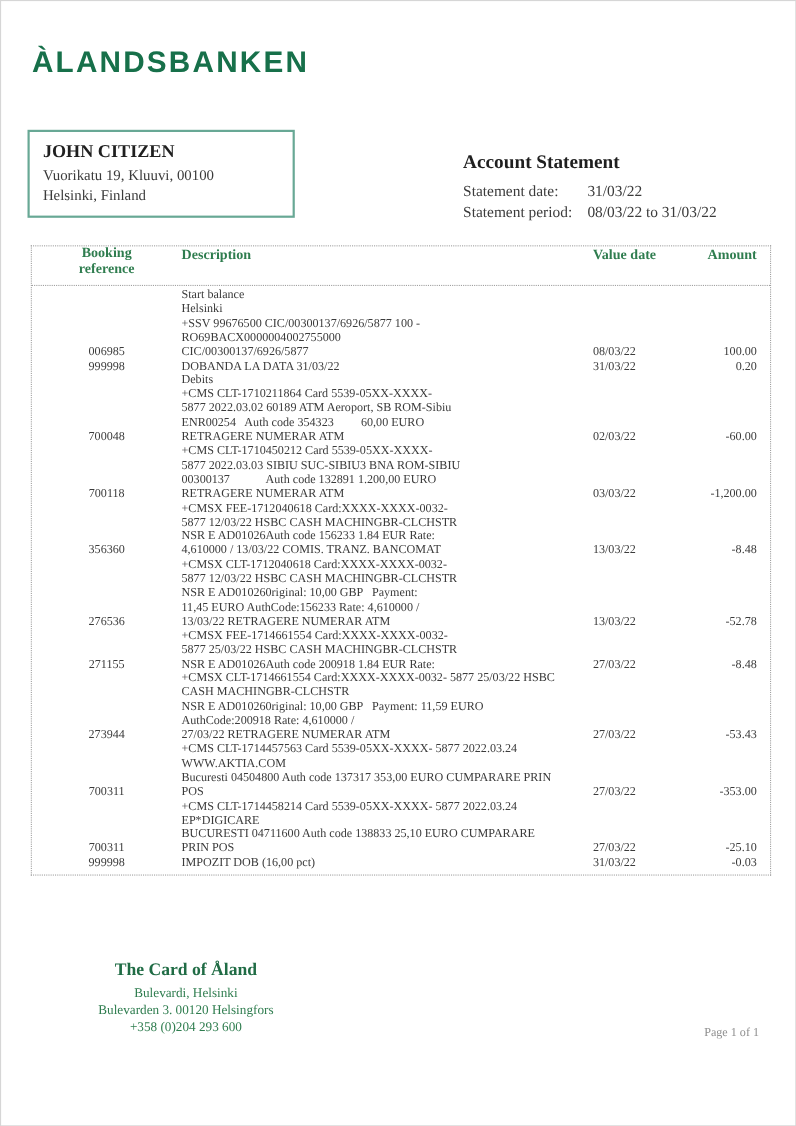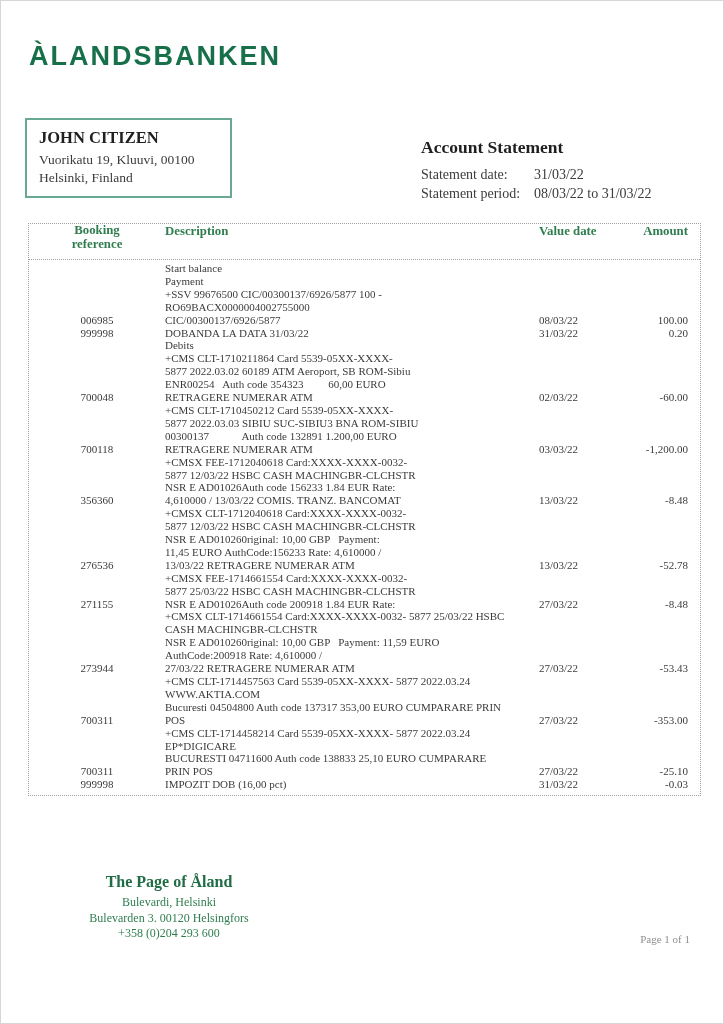--- a/index.html
+++ b/index.html
@@ -7,21 +7,21 @@
   .page {
     position:relative; width:724px; height:1024px; box-sizing:border-box;
     border:1px solid #d6d6d6; background:#ffffff; overflow:hidden;
   }
   .logo {
     position:absolute; left:28px; top:40px;
     font-family:"Liberation Sans", sans-serif; font-weight:bold;
     font-size:27px; letter-spacing:2px; color:#17704a; white-space:nowrap;
   }
   .holder-box {
-    position:absolute; left:24px; top:117px; width:207px; height:80px;
+    position:absolute; left:24px; top:117px; width:243px; height:80px;
     box-sizing:border-box; border:2px solid #68a895; padding:8px 12px 8px 12px;
   }
   .holder-name { font-size:16.5px; font-weight:bold; color:#1f1f1f; margin-bottom:3px; }
   .holder-addr { font-size:13.5px; color:#3b3b3b; line-height:1.32; }
   .stmt-info { position:absolute; left:420px; top:136px; width:290px; }
   .stmt-title { font-size:17.5px; font-weight:bold; color:#1f1f1f; margin-bottom:8px; }
   .stmt-row { display:flex; font-size:14px; color:#3b3b3b; line-height:18.5px; }
   .stmt-label { width:113px; flex:none; }
   .table {
     position:absolute; left:27px; top:222px; width:673px; box-sizing:border-box;
@@ -80,21 +80,21 @@
     <div class="tbody">
   <div class="trow">
     <div class="col-ref"></div>
     <div class="col-desc">Start balance</div>
     <div class="col-date"></div>
     <div class="col-amt"></div>
   </div>
 
   <div class="trow">
     <div class="col-ref"></div>
-    <div class="col-desc">Payment</div>
+    <div class="col-desc">Helsinki</div>
     <div class="col-date"></div>
     <div class="col-amt"></div>
   </div>
 
   <div class="trow">
     <div class="col-ref">006985</div>
     <div class="col-desc">+SSV 99676500 CIC/00300137/6926/5877 100 -
 RO69BACX0000004002755000
 CIC/00300137/6926/5877</div>
     <div class="col-date">08/03/22</div>
@@ -199,20 +199,20 @@
   <div class="trow">
     <div class="col-ref">999998</div>
     <div class="col-desc">IMPOZIT DOB (16,00 pct)</div>
     <div class="col-date">31/03/22</div>
     <div class="col-amt">-0.03</div>
   </div>
 </div>
   </div>
 
   <div class="footer">
-    <div class="footer-name">The Page of Åland</div>
+    <div class="footer-name">The Card of Åland</div>
     <div class="footer-line">Bulevardi, Helsinki</div>
     <div class="footer-line">Bulevarden 3. 00120 Helsingfors</div>
     <div class="footer-line">+358 (0)204 293 600</div>
   </div>
 
   <div class="page-num">Page 1 of 1</div>
 </div>
 
 </body></html>

